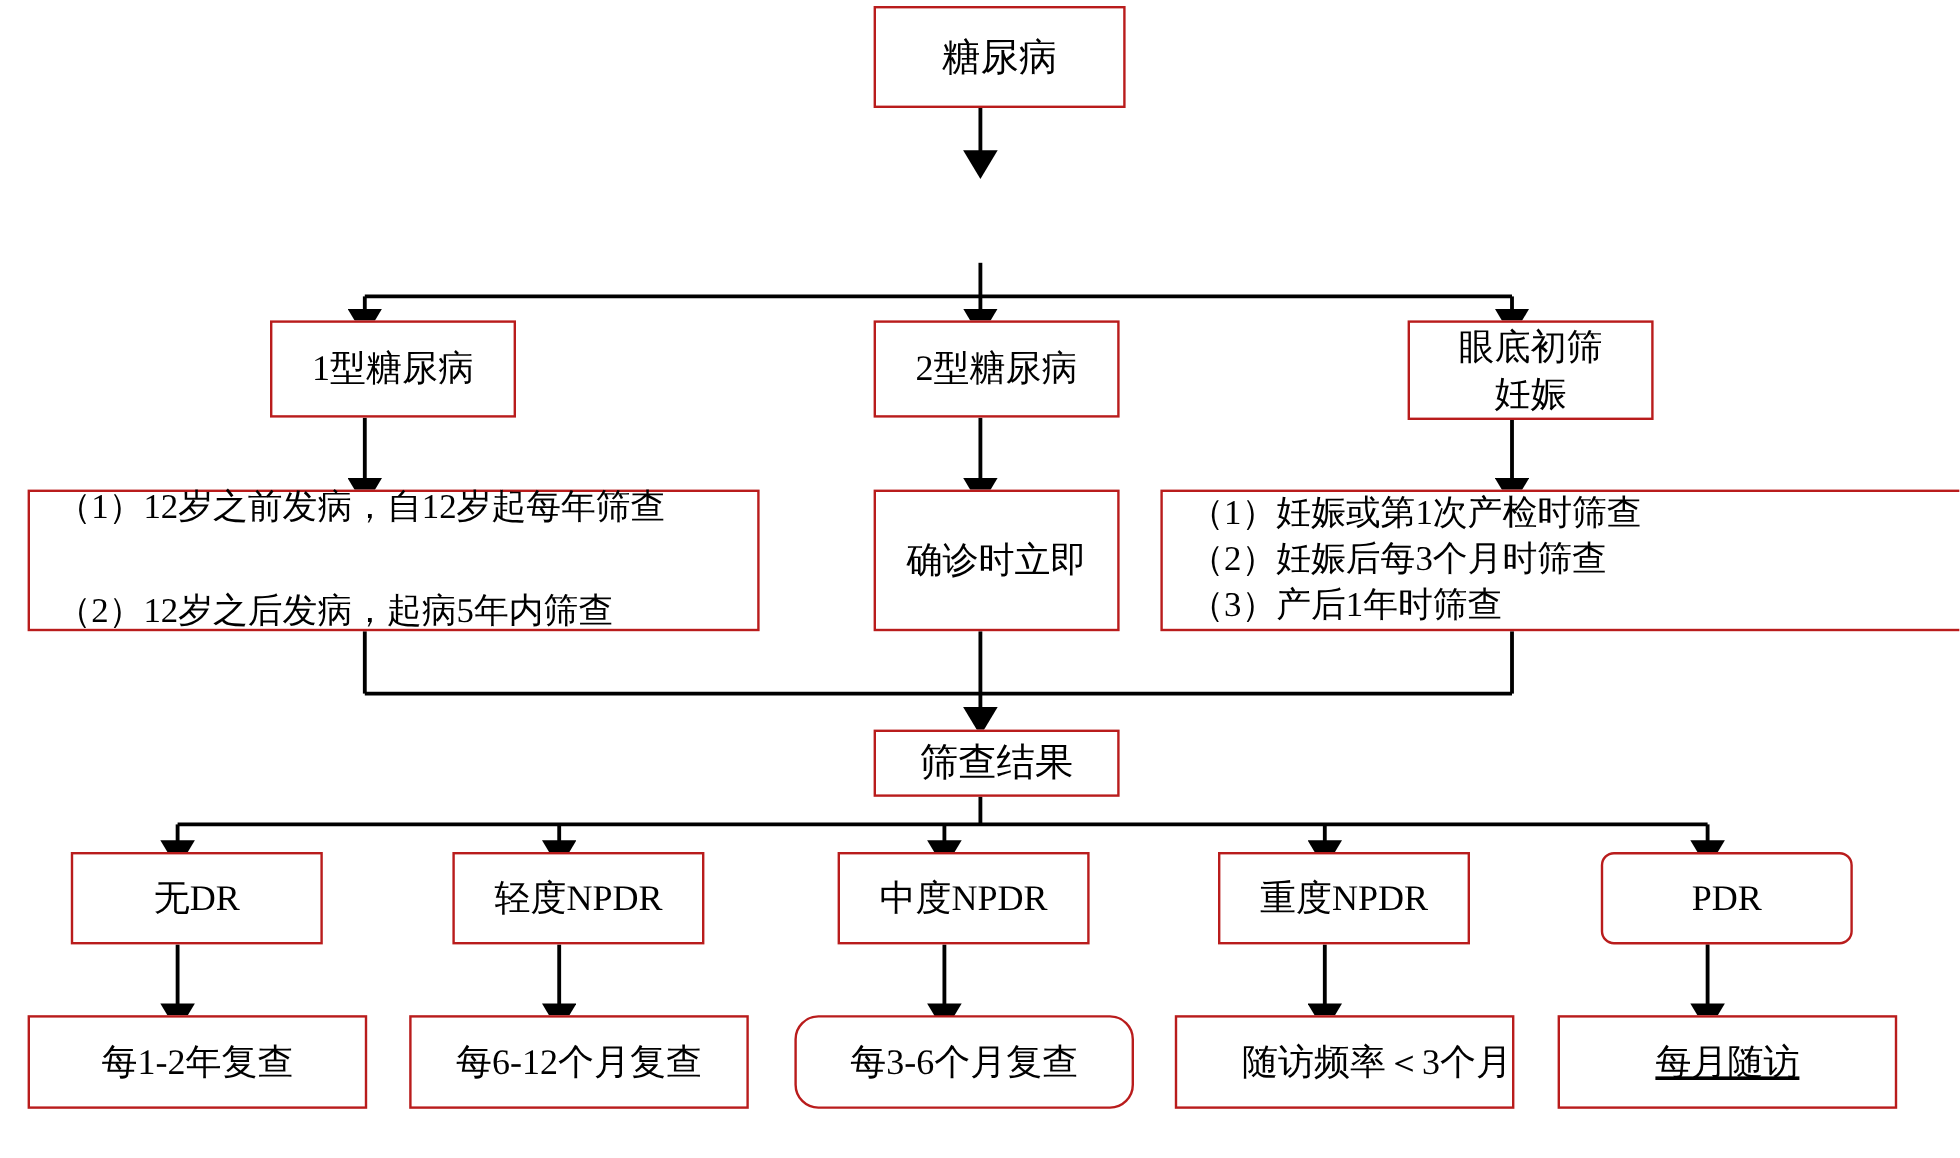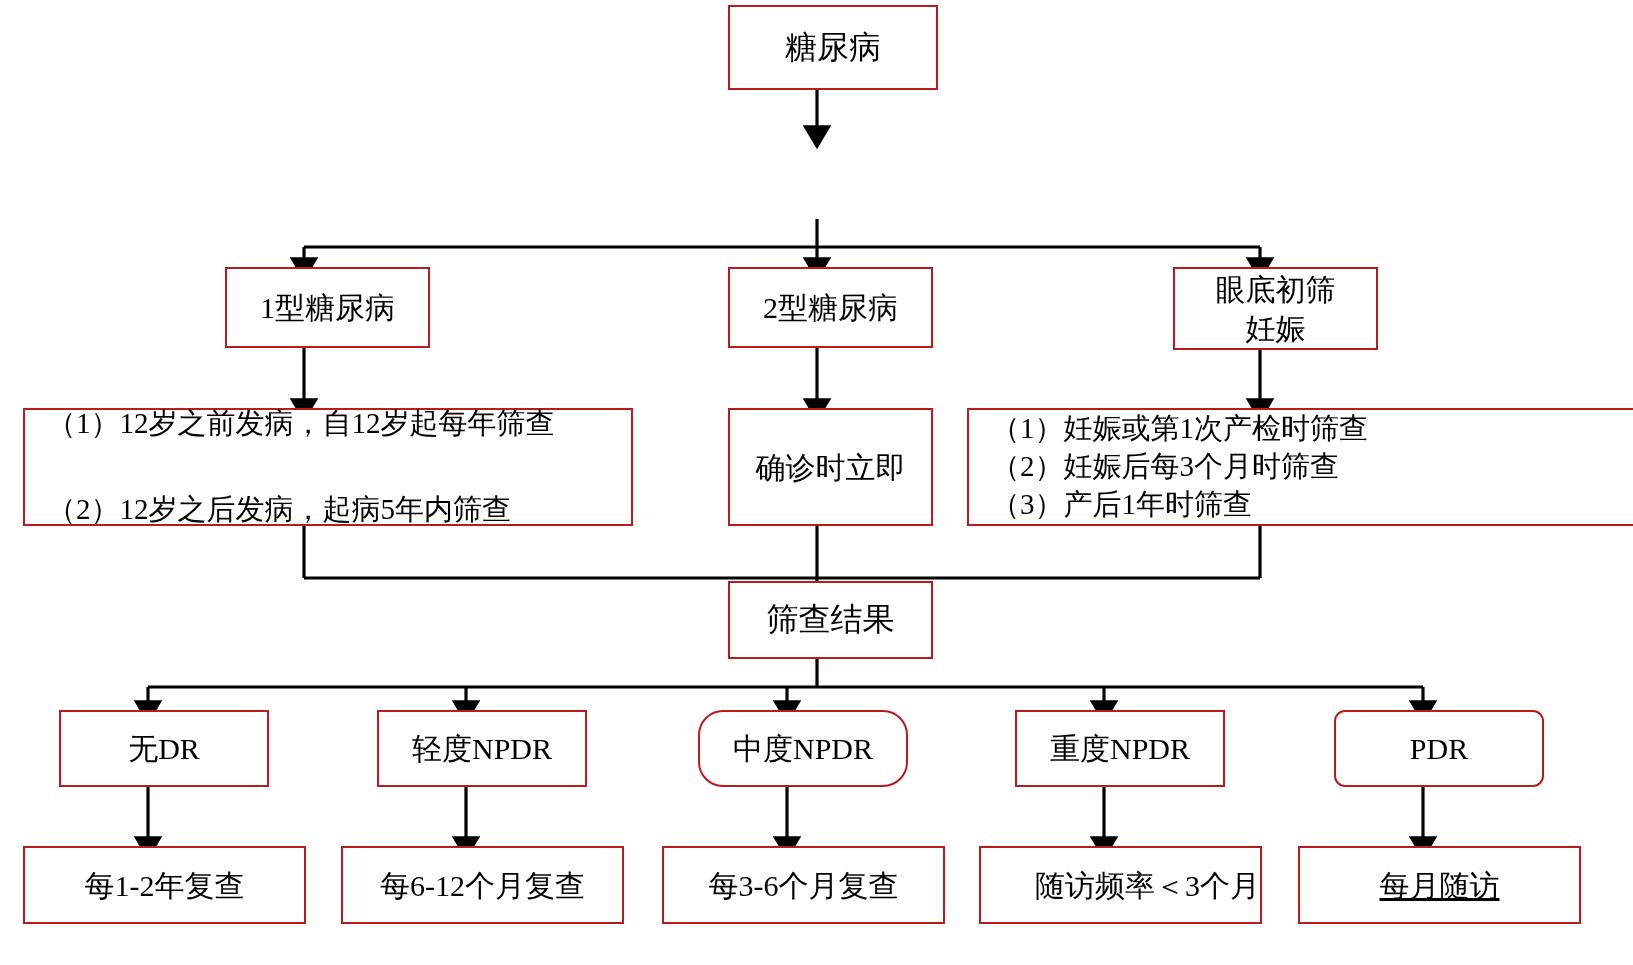--- a/index.html
+++ b/index.html
@@ -126,47 +126,47 @@
   <div class="node" style="left:712px; top:408px; width:205px; height:118px;">
     <span class="node-line f-30">确诊时立即</span>
   </div>
 
   <div class="node align-left" style="left:951px; top:408px; width:675px; height:118px;">
     <span class="node-line f-29 pad-left">（1）妊娠或第1次产检时筛查</span>
     <span class="node-line f-29 pad-left">（2）妊娠后每3个月时筛查</span>
     <span class="node-line f-29 pad-left">（3）产后1年时筛查</span>
   </div>
 
-  <div class="node" style="left:712px; top:581px; width:205px; height:78px;">
+  <div class="node" style="left:712px; top:608px; width:205px; height:56px;">
     <span class="node-line f-32">筛查结果</span>
   </div>
 
   <div class="node" style="left:361px; top:710px; width:210px; height:77px;">
     <span class="node-line f-30">轻度NPDR</span>
   </div>
   <div class="node" style="left:43px; top:710px; width:210px; height:77px;">
     <span class="node-line f-30">无DR</span>
   </div>
-  <div class="node" style="left:682px; top:710px; width:210px; height:77px;border-radius:25px;">
+  <div class="node" style="left:682px; top:710px; width:210px; height:77px;">
     <span class="node-line f-30">中度NPDR</span>
   </div>
   <div class="node" style="left:999px; top:710px; width:210px; height:77px;">
     <span class="node-line f-30">重度NPDR</span>
   </div>
   <div class="node" style="left:1318px; top:710px; width:210px; height:77px;border-radius:11px;">
     <span class="node-line f-30">PDR</span>
   </div>
 
   <div class="node" style="left:7px; top:846px; width:283px; height:78px;">
     <span class="node-line f-30">每1-2年复查</span>
   </div>
   <div class="node" style="left:325px; top:846px; width:283px; height:78px;">
     <span class="node-line f-30">每6-12个月复查</span>
   </div>
-  <div class="node" style="left:646px; top:846px; width:283px; height:78px;">
+  <div class="node" style="left:646px; top:846px; width:283px; height:78px;border-radius:20px;">
     <span class="node-line f-30">每3-6个月复查</span>
   </div>
   <div class="node" style="left:963px; top:846px; width:283px; height:78px;align-items:flex-end;">
     <span class="node-line f-30">随访频率＜3个月</span>
   </div>
   <div class="node" style="left:1282px; top:846px; width:283px; height:78px;text-decoration:underline;">
     <span class="node-line f-30">每月随访</span>
   </div>
 
 </div>

